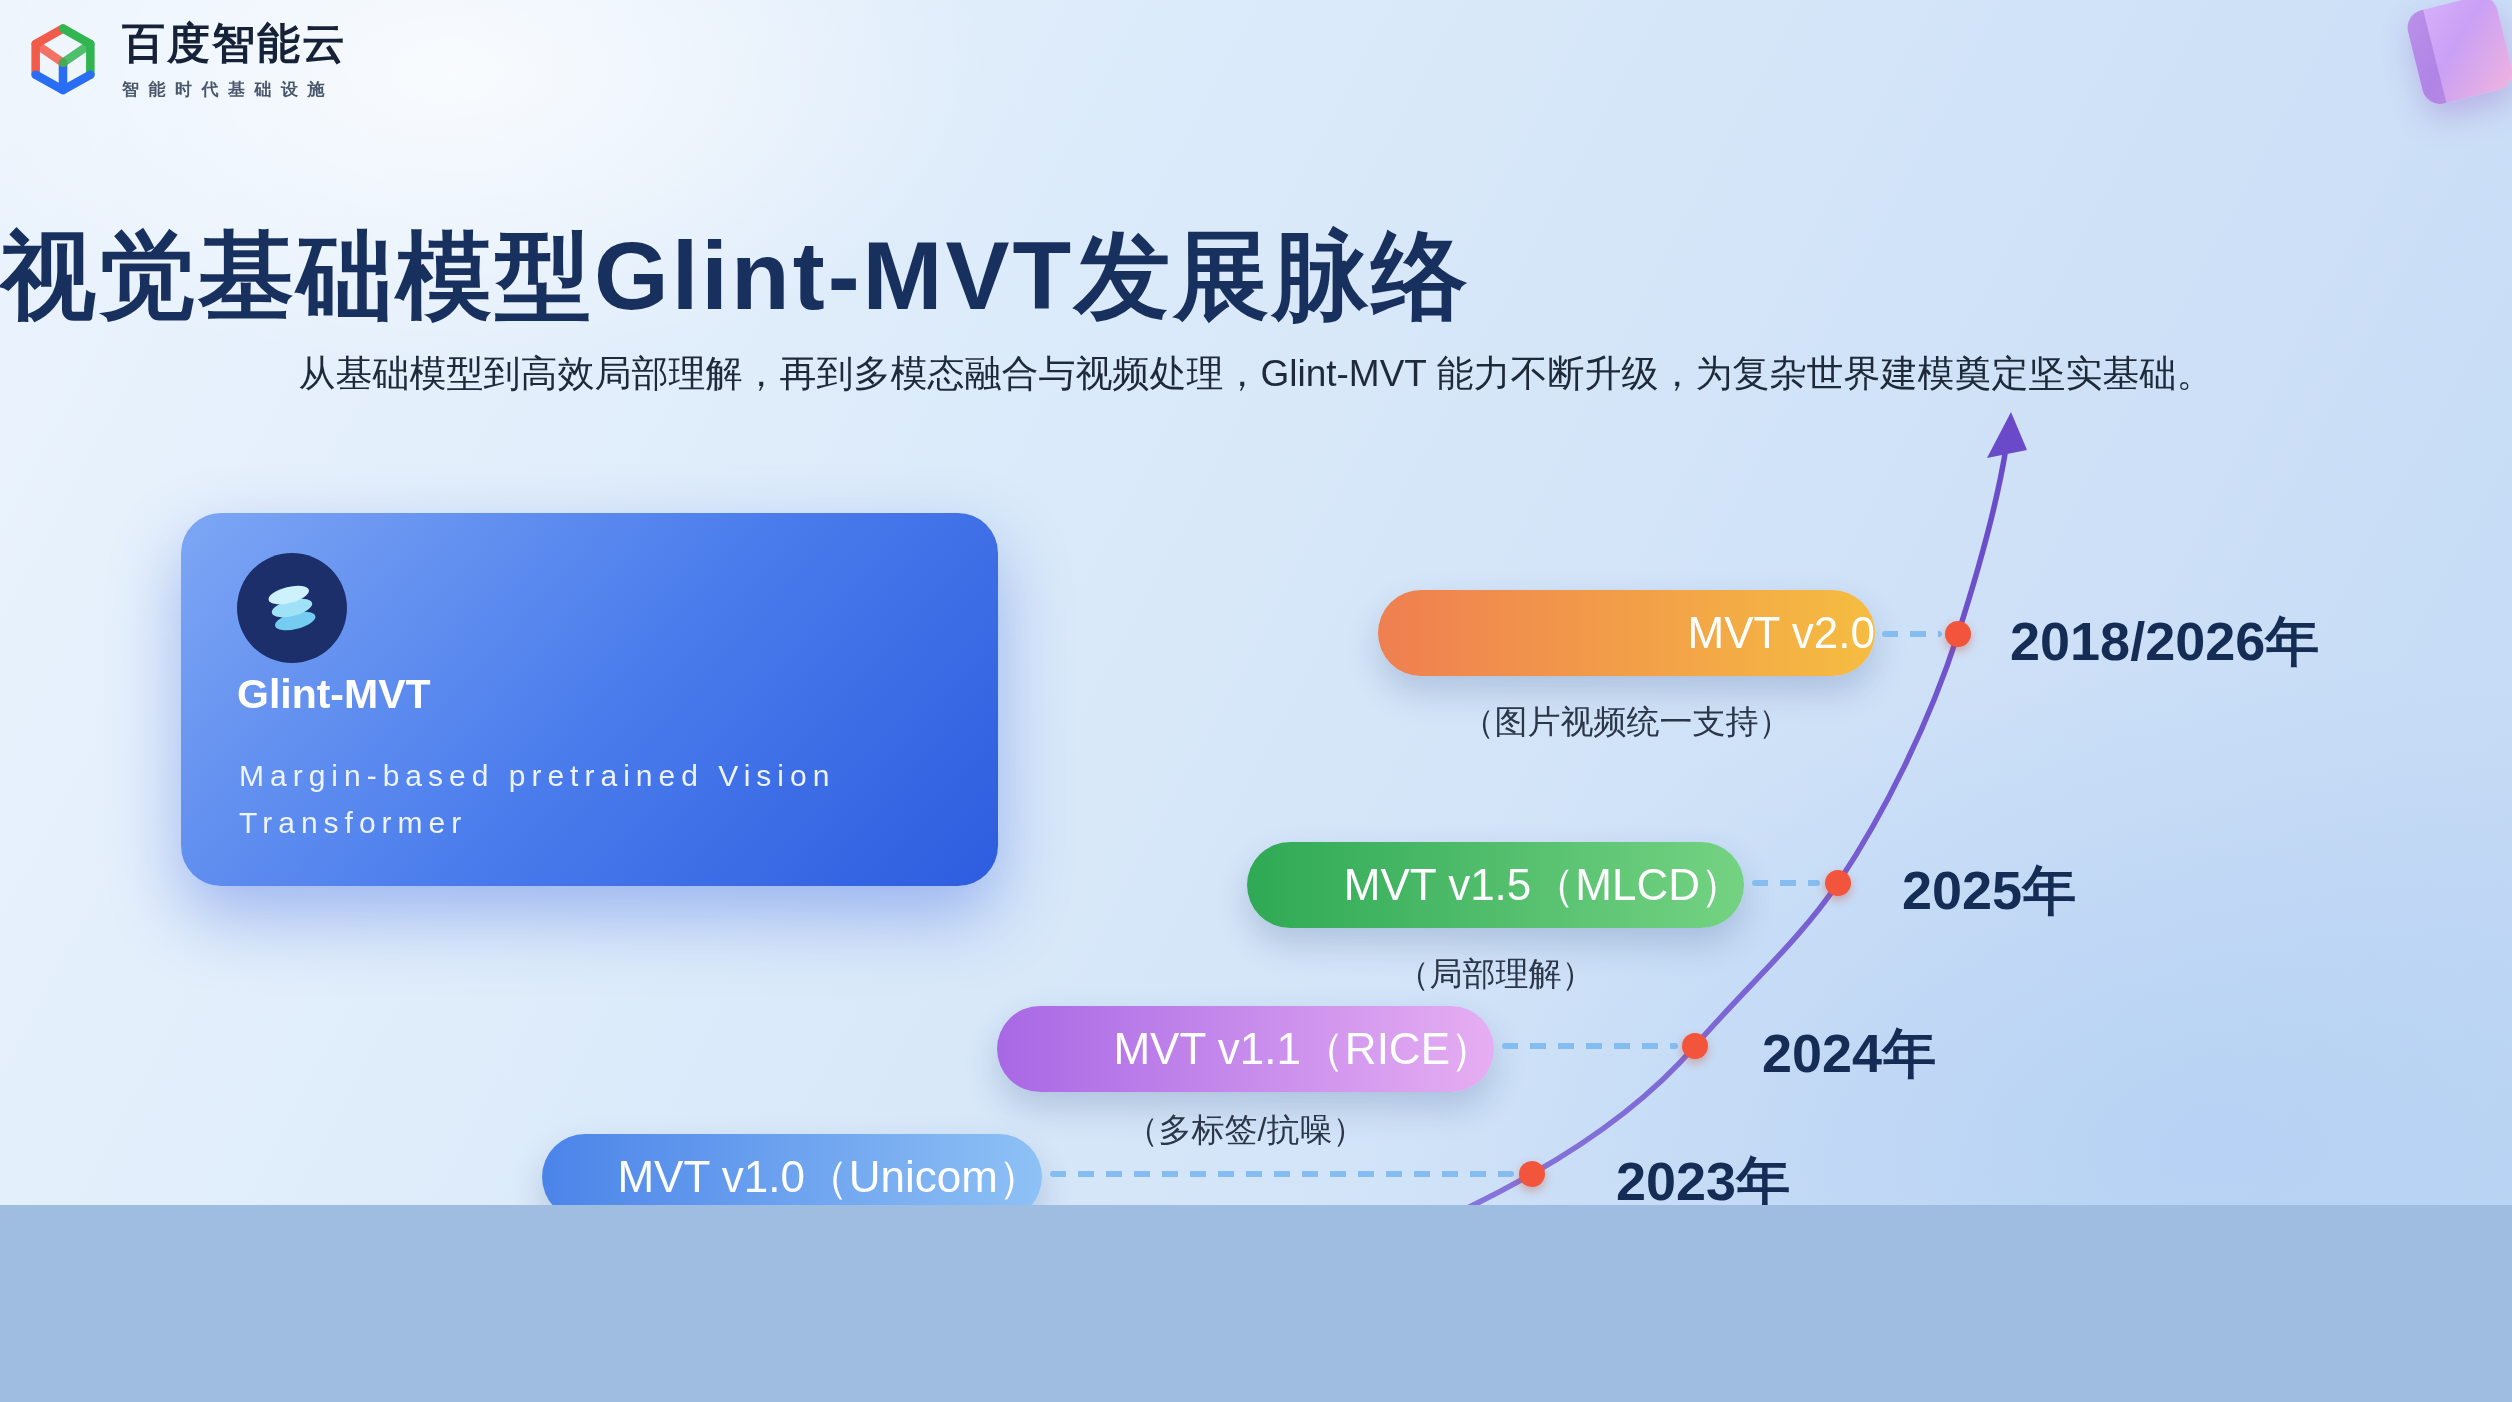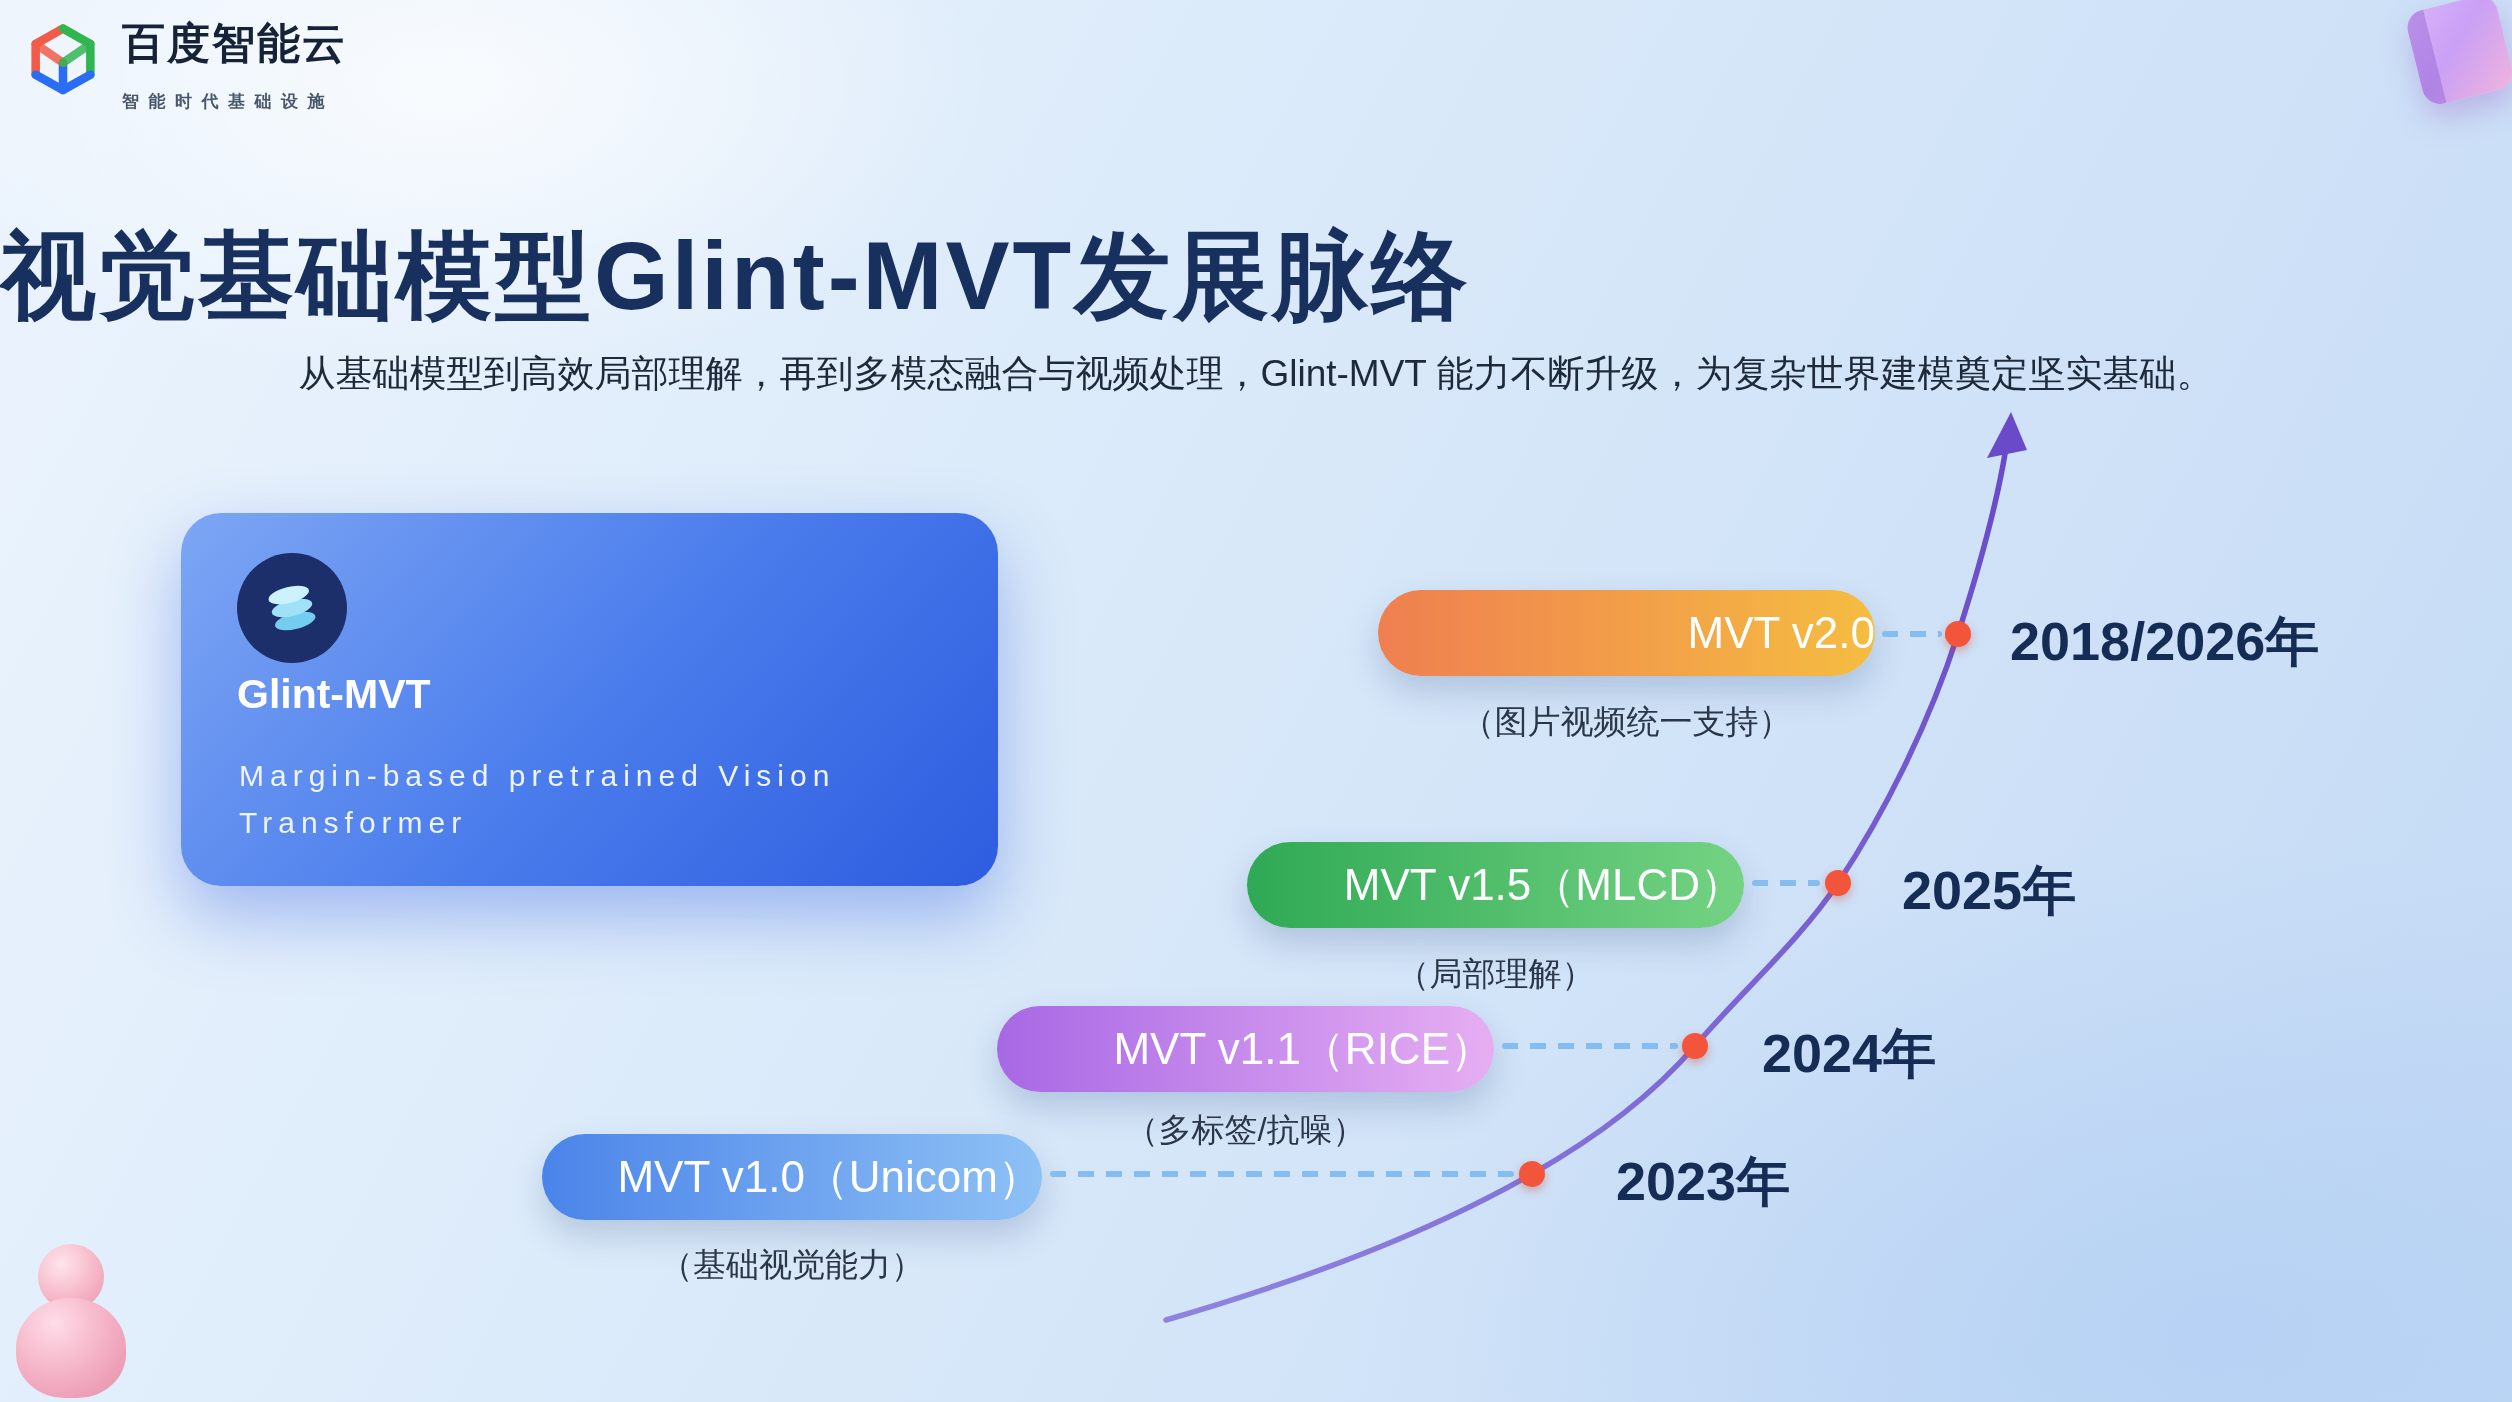--- a/index.html
+++ b/index.html
@@ -1,32 +1,32 @@
 <!DOCTYPE html>
 <html><head>
 <meta charset="utf-8">
 <style>
   html,body { margin:0; padding:0; background:#9fbde0; }
   .stage {
-    position:relative; width:2512px; height:1402px; overflow:hidden;
+    position:relative; width:2512px; height:1205px; overflow:hidden;
     font-family:"Liberation Sans","DejaVu Sans",sans-serif;
     background:linear-gradient(118deg,#ecf4fd 0%,#dcebfa 38%,#c3d9f5 100%);
   }
   .stage::before {
     content:""; position:absolute; inset:0; pointer-events:none;
     background:
       radial-gradient(900px 500px at 18% 6%, rgba(255,255,255,.75), rgba(255,255,255,0) 60%),
       radial-gradient(1300px 750px at 88% 95%, rgba(168,201,242,.55), rgba(168,201,242,0) 65%);
   }
 
   
   .logo { position:absolute; left:22px; top:20px; display:flex; gap:18px; align-items:flex-start; z-index:4; }
   .logo svg { width:82px; height:82px; }
   .brand { font-size:43px; font-weight:700; color:#152238; line-height:1.1; letter-spacing:2px; }
-  .tagline { margin-top:23px; font-size:17px; font-weight:600; letter-spacing:9.5px; color:#49576b; }
+  .tagline { margin-top:11px; font-size:17px; font-weight:600; letter-spacing:9.5px; color:#49576b; }
 
   .sticker {
     position:absolute; left:2414px; top:2px; width:92px; height:96px; z-index:4;
     transform:rotate(-14deg); border-radius:18px;
     background:linear-gradient(135deg,#dab4fb 0%,#c9a0f5 45%,#f0b4de 100%);
     box-shadow:0 14px 30px rgba(150,100,200,.35);
   }
   .sticker::before { content:""; position:absolute; left:0; top:0; bottom:0; width:20px;
     border-radius:18px 0 0 18px; background:rgba(130,80,200,.35); }
 

